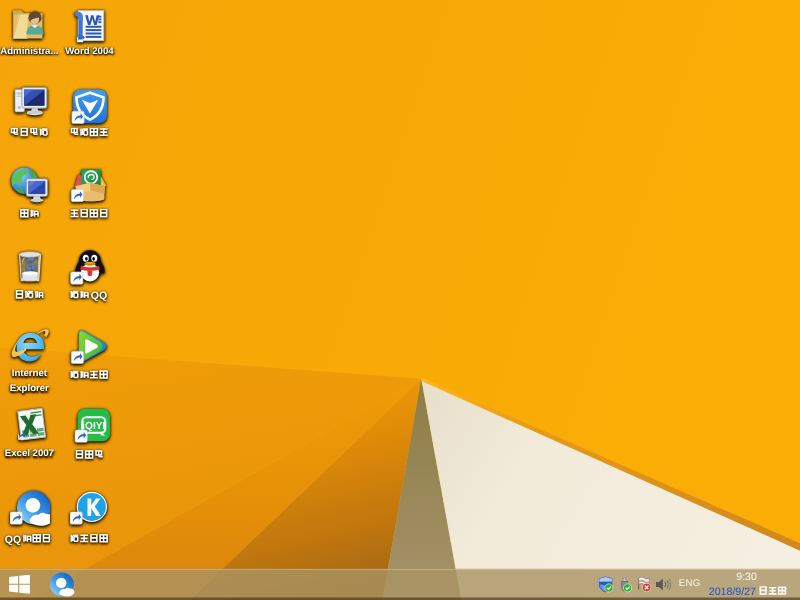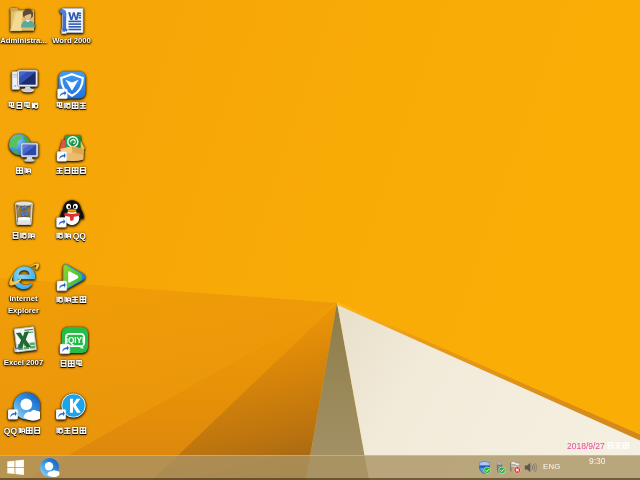--- a/index.html
+++ b/index.html
@@ -151,21 +151,21 @@
           <rect x="24.2" y="11" width="2.4" height="1.5"></rect>
   <rect x="14" y="14.6" width="12.6" height="1.6"></rect>
   <rect x="14" y="17.3" width="12.6" height="1.6"></rect>
   <rect x="14" y="20" width="12.6" height="1.6"></rect>
   <rect x="14" y="22.7" width="12.6" height="1.6"></rect>
  </g>
  <path d="M7 21.5 C7.2 24.8 9.4 26.6 12 25.6 L12 27.8 L7 27.8 Z" fill="#eef2f8"></path>
  <path d="M7.6 26.8 C7.9 24.4 9.2 23.3 11.4 23.2 L11.4 21.9 L13.4 23.9 L11.4 25.9 L11.4 24.6 C9.7 24.7 8.6 25.4 7.6 26.8 Z" fill="#2a65c8"></path>
 </g>
     </svg></div>
-<div style="position:absolute;left:31.5px;top:35.5px;width:80px;text-align:center;font:700 7.7px/10px &quot;Liberation Sans&quot;,sans-serif;color:#fff;text-shadow:0 1px 1.5px rgba(0,0,0,.95),1px 1px 2px rgba(0,0,0,.8),-1px 0 1.5px rgba(0,0,0,.6)">Word 2000</div>
+<div style="position:absolute;left:31.5px;top:35.5px;width:80px;text-align:center;font:700 7.7px/10px &quot;Liberation Sans&quot;,sans-serif;color:#fff;text-shadow:0 1px 1.5px rgba(0,0,0,.95),1px 1px 2px rgba(0,0,0,.8),-1px 0 1.5px rgba(0,0,0,.6)">Word 2004</div>
 <div style="position:absolute;left:8px;top:69px;width:32px;height:32px"><svg width="32" height="32" viewBox="0 0 32 32" style="filter:drop-shadow(0 1.5px 1.2px rgba(0,0,0,.9)) drop-shadow(0 0 1px rgba(0,0,0,.55))">
       <defs>
 <linearGradient id="gjblue" x1="0" y1="0" x2="0" y2="1">
           <stop offset="0" stop-color="#429cf5"></stop>
           <stop offset="1" stop-color="#1f72dc"></stop>
         </linearGradient>
 <radialGradient id="globeb" cx="0.35" cy="0.3" r="0.9">
           <stop offset="0" stop-color="#8fd0f8"></stop>
           <stop offset="0.55" stop-color="#3a8de0"></stop>
           <stop offset="1" stop-color="#2063b8"></stop>
@@ -999,21 +999,21 @@
 </g>
 <g transform="translate(45,0)">
  <path d="M0.8 4.5 L3.1 4.5 L6.3 1.8 L6.3 11.2 L3.1 8.5 L0.8 8.5 Z" fill="#585858"></path>
  <path d="M7.9 4.4 C8.7 5.4 8.7 7.6 7.9 8.6" stroke="#585858" stroke-width="0.8" fill="none"></path>
  <path d="M9.5 3.2 C10.9 4.8 10.9 8.2 9.5 9.8" stroke="#6a6a6a" stroke-width="0.8" fill="none"></path>
  <path d="M11.1 2 C13 4.2 13 8.8 11.1 11" stroke="#7c7c7c" stroke-width="0.8" fill="none"></path>
 </g>
 </svg>
 <div style="position:absolute;left:543px;top:462px;font:400 7.7px/9px &quot;Liberation Sans&quot;,sans-serif;color:#fdfaf2;letter-spacing:0.3px">ENG</div>
 <div style="position:absolute;left:589px;top:457px;font:400 8.5px/9px &quot;Liberation Sans&quot;,sans-serif;color:#faf6ec">9:30</div>
-<div style="position:absolute;left:567px;top:442px;display:flex;align-items:center;color:#ec4899">
+<div style="position:absolute;left:567px;top:469px;display:flex;align-items:center;color:#1d4ed8">
     <span style="font:400 8.5px/9px &quot;Liberation Sans&quot;,sans-serif">2018/9/27&nbsp;</span>
     <span style="filter:none;opacity:0.95">
       <svg width="23" height="9" viewBox="0 0 23 9" style="display:block">
         <rect x="1.2" y="0.5" width="4.6" height="5.7" fill="none" stroke="#fff" stroke-width="1.25"></rect>
         <line x1="1.2" y1="3.3" x2="5.7" y2="3.3" stroke="#fff" stroke-width="1.25"></line>
         <line x1="8.1" y1="1.2" x2="14.0" y2="1.2" stroke="#fff" stroke-width="1.25"></line>
         <line x1="8.5" y1="3.6" x2="13.7" y2="3.6" stroke="#fff" stroke-width="1.25"></line>
         <line x1="7.9" y1="6.1" x2="14.2" y2="6.1" stroke="#fff" stroke-width="1.25"></line>
         <line x1="11.1" y1="0.5" x2="11.1" y2="6.1" stroke="#fff" stroke-width="1.25"></line>
         <rect x="15.9" y="0.8" width="5.5" height="5.4" fill="none" stroke="#fff" stroke-width="1.25"></rect>

